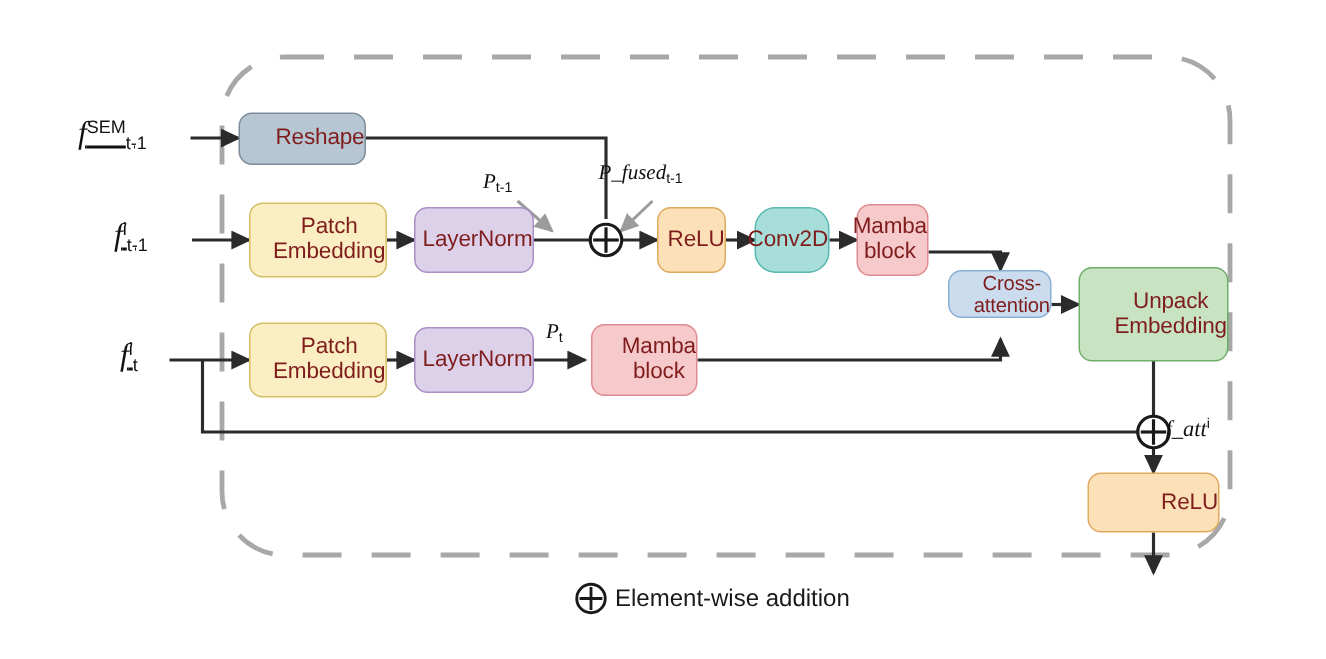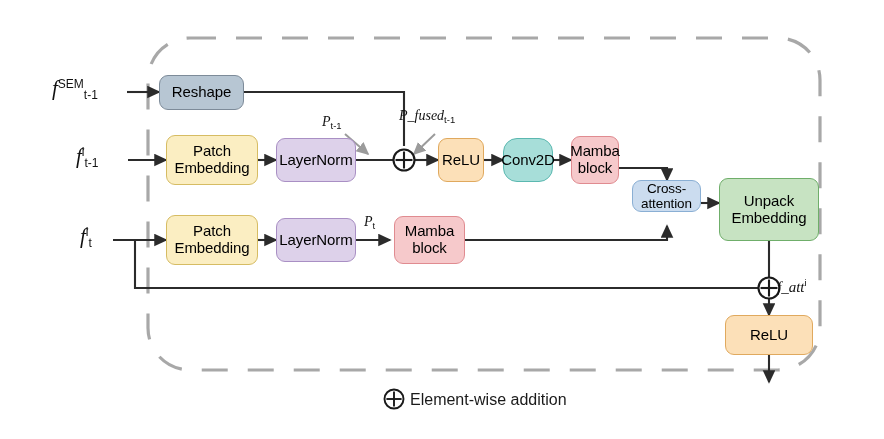--- a/index.html
+++ b/index.html
@@ -24,36 +24,37 @@
     width: 884px;
     height: 439px;
   }
   .node {
     position: absolute;
     box-sizing: border-box;
     border-radius: 9px;
     border: 1.4px solid #9a9a9a;
     display: flex;
     align-items: center;
-    justify-content: center;
+    justify-content: flex-end;
     text-align: center;
     font-size: 15px;
-    color: #000000;
+    color: #7f1d1d;
     line-height: 1.12;
     letter-spacing: -0.1px;
   }
   .lbl {
     position: absolute;
     color: #111111;
     white-space: nowrap;
   }
   .var {
     font-family: "Liberation Serif", serif;
     font-style: italic;
     font-size: 21px;
+    text-decoration: underline;
   }
   .var sup, .var sub {
     font-size: 12px;
     font-style: normal;
     font-family: "Liberation Sans", sans-serif;
   }
   .var sub { vertical-align: -0.35em; }
   .var sup { vertical-align: 0.55em; }
   .sig {
     font-family: "Liberation Serif", serif;

